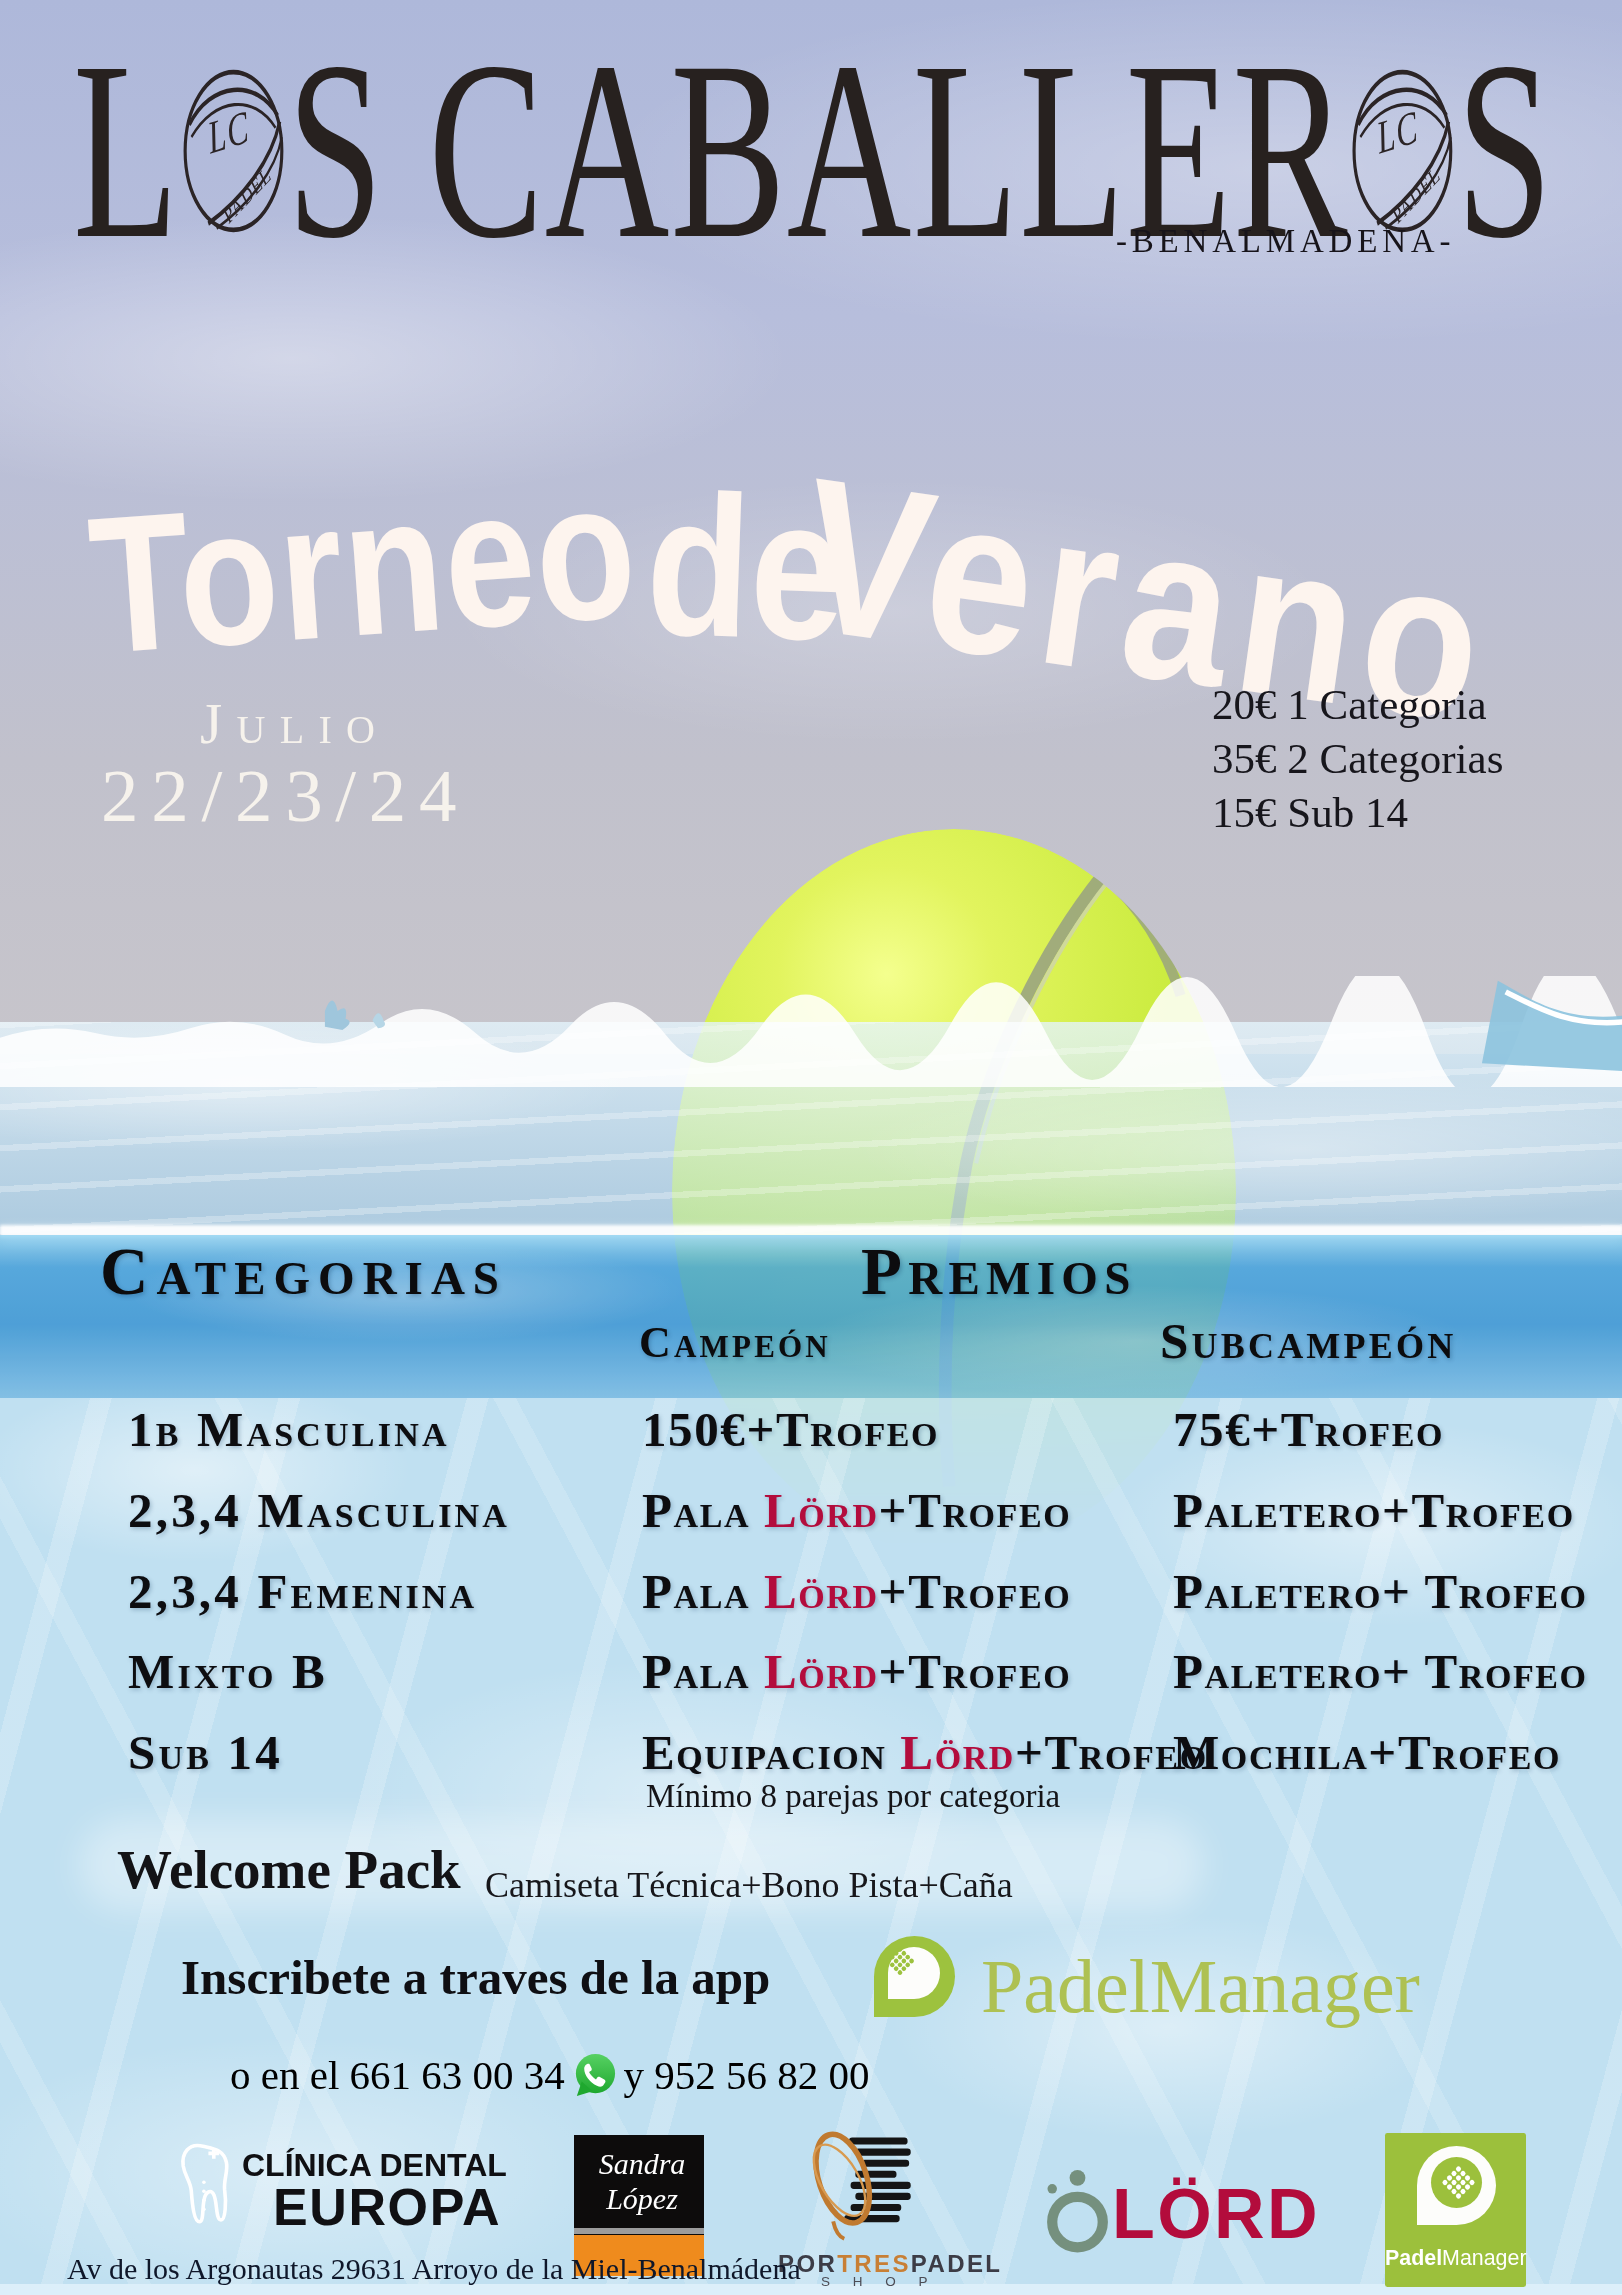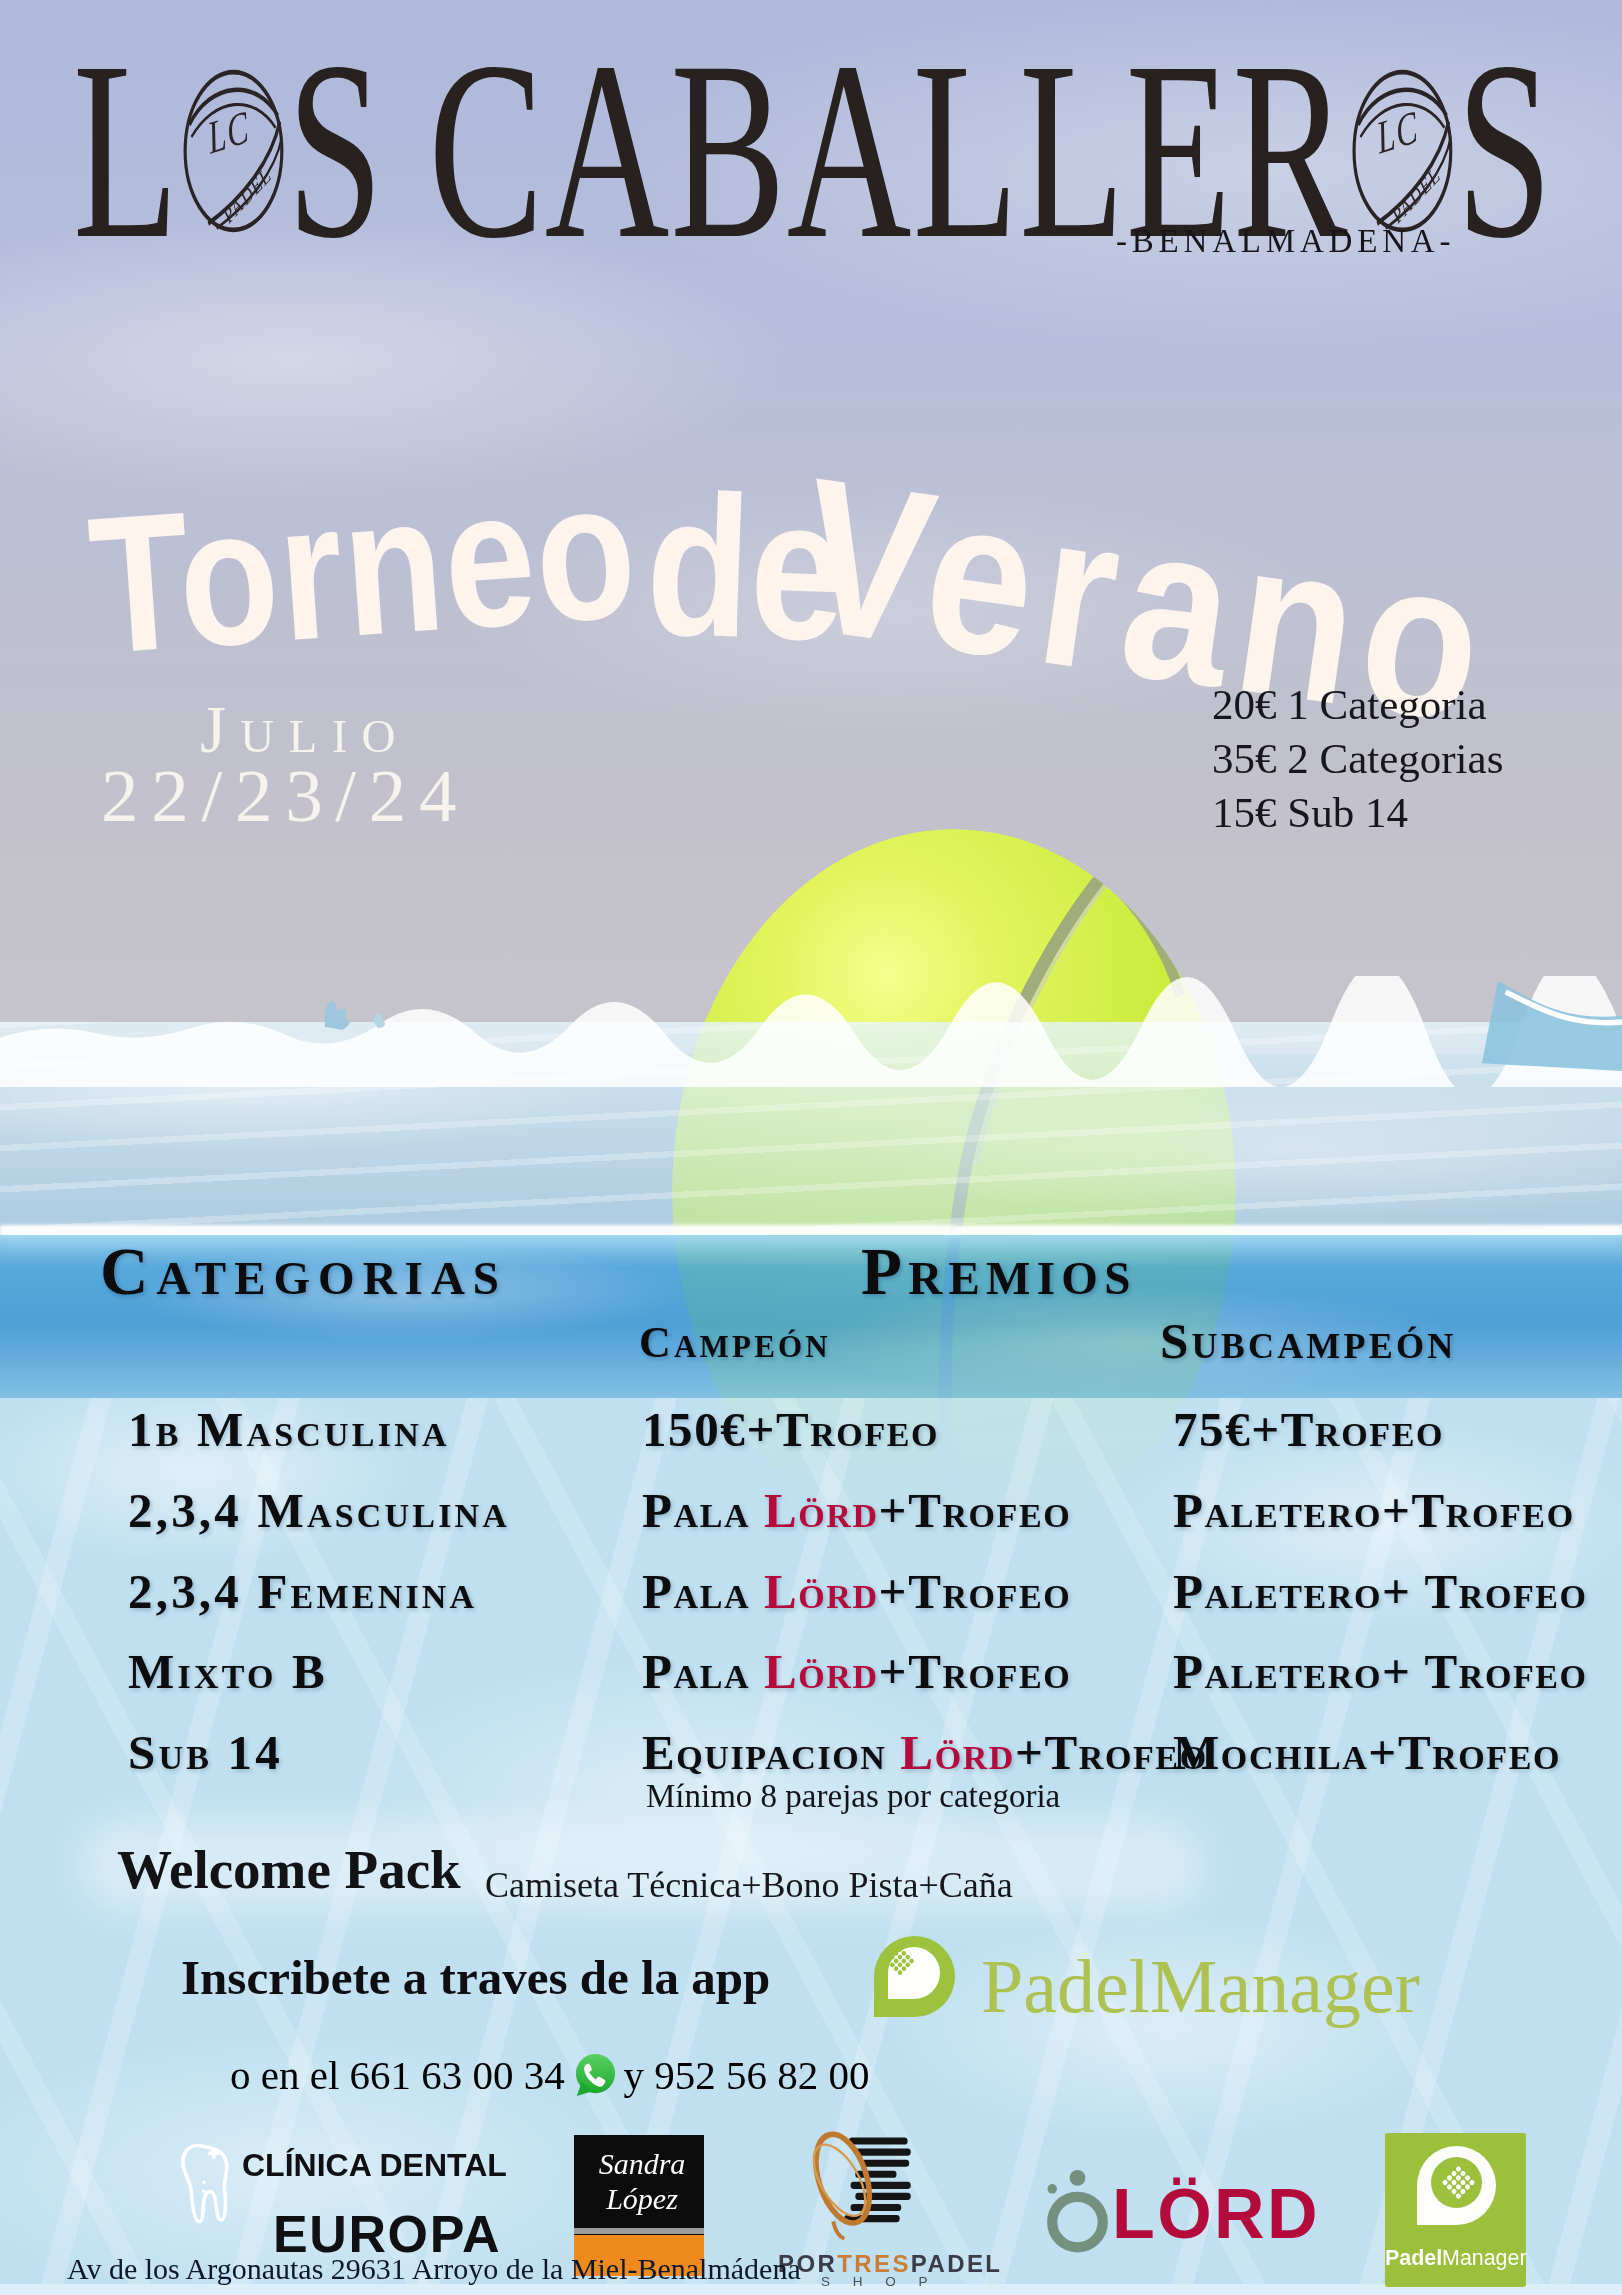--- a/index.html
+++ b/index.html
@@ -50,21 +50,21 @@
   .club-title{left:73px;top:24px;line-height:254px;font-size:254px;color:#27211f;white-space:nowrap;
     letter-spacing:1.6px;transform:scaleX(0.68);transform-origin:left top;}
   .club-title .logo-o{display:inline-block;width:158px;height:170px;vertical-align:baseline;}
   .club-subtitle{left:1116px;top:223px;font-size:33px;letter-spacing:4.8px;color:#17141a;}
 
   .torneo{color:#fdf4ee;font-family:"Liberation Sans",sans-serif;font-weight:bold;white-space:nowrap;}
   .tw1{left:83px;top:475px;font-size:162px;letter-spacing:1.6px;transform:rotate(-4deg) scale(1,1.2);transform-origin:left top;}
   .tw2{left:651px;top:448px;font-size:170px;transform:rotate(2deg) scale(1,1.18);transform-origin:left top;}
   .tw3{left:822px;top:428px;font-size:190px;letter-spacing:9.5px;transform:rotate(8deg) scale(1,1.15);transform-origin:left top;}
 
-  .julio{left:200px;top:691px;font-size:67px;font-variant:small-caps;letter-spacing:14.3px;color:#f6f2ec;}
+  .julio{left:200px;top:691px;font-size:57px;font-variant:small-caps;letter-spacing:14.3px;color:#f6f2ec;}
   .dates{left:101px;top:753px;font-size:75px;letter-spacing:12.7px;color:#f6f2ec;}
 
   .prices{left:1212px;top:678px;font-size:43px;line-height:1.26;color:#17161c;}
 
   .sc{font-variant:small-caps;}
   .thead{font-weight:bold;color:#0c0c0e;text-shadow:1.6px 2.4px 4px rgba(10,50,90,.3);white-space:nowrap;}
   .h-cat{left:100px;top:1233px;font-size:67px;letter-spacing:8px;}
   .h-pre{left:861px;top:1233px;font-size:67px;letter-spacing:6.3px;}
   .h-cam{left:639px;top:1317px;font-size:44px;letter-spacing:3.2px;}
   .h-sub{left:1160px;top:1312px;font-size:51px;letter-spacing:3.2px;}
@@ -81,21 +81,21 @@
   .pin{left:874px;top:1936px;width:81px;height:81px;background:#9dc23e;border-radius:52% 52% 52% 0;}
   .pin .pin-inner{position:absolute;left:14.3px;top:11px;width:52px;height:52px;background:#fdfdfb;border-radius:52% 52% 52% 0;}
   .pin svg{position:absolute;left:11px;top:9.5px;width:30px;height:30px;}
   .app-name{left:981px;top:1943px;font-size:76px;color:#aec153;}
 
   .phone-line{left:230px;top:2051px;font-size:41px;font-weight:normal;color:#000000;white-space:nowrap;}
   .phone-line .wa{display:inline-block;width:49px;height:49px;vertical-align:-11px;margin:0 4.8px;}
 
   .dental-icon{left:173px;top:2139px;width:60px;height:90px;}
   .dental-1{left:242px;top:2147px;font-family:"Liberation Sans",sans-serif;font-weight:bold;font-size:32px;letter-spacing:0px;color:#101013;}
-  .dental-2{left:273px;top:2177px;font-family:"Liberation Sans",sans-serif;font-weight:bold;font-size:52px;letter-spacing:1.6px;color:#101013;margin-top:27px;}
+  .dental-2{left:273px;top:2177px;font-family:"Liberation Sans",sans-serif;font-weight:bold;font-size:52px;letter-spacing:1.6px;color:#101013;}
 
   .sandra-box{left:574px;top:2135px;width:130px;height:141px;background:#0d0c0c;}
   .sandra-box .bar-grey{position:absolute;left:0;top:93px;width:130px;height:6.3px;background:#9c9c9c;}
   .sandra-box .bar-orange{position:absolute;left:0;top:100px;width:130px;height:41px;background:#ef8b1d;}
   .sandra-text{position:absolute;left:0;top:11px;width:136px;text-align:center;color:#fff;font-style:italic;font-size:30px;line-height:35px;}
 
   .portres-icon{left:803px;top:2128px;width:130px;height:125px;}
   .portres-name{left:778px;top:2250px;font-family:"Liberation Sans",sans-serif;font-weight:bold;font-size:24px;letter-spacing:2.4px;color:#3c3c46;white-space:nowrap;}
   .portres-name .mid{color:#c87f35;text-align:center;}
   .portres-shop{left:821px;top:2274px;font-family:"Liberation Sans",sans-serif;font-size:13.5px;letter-spacing:9.5px;color:#4c4c55;}

